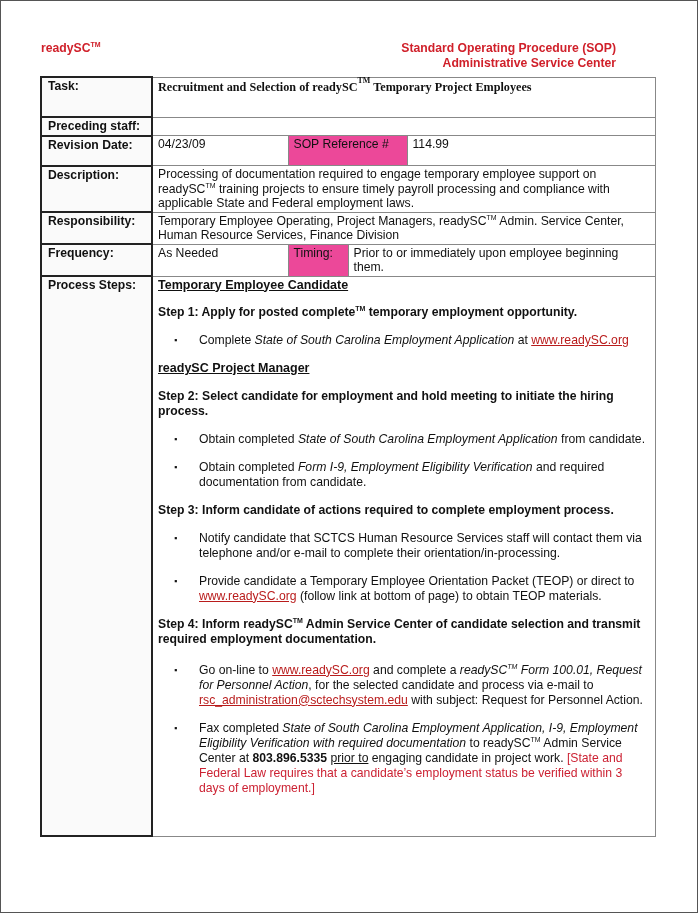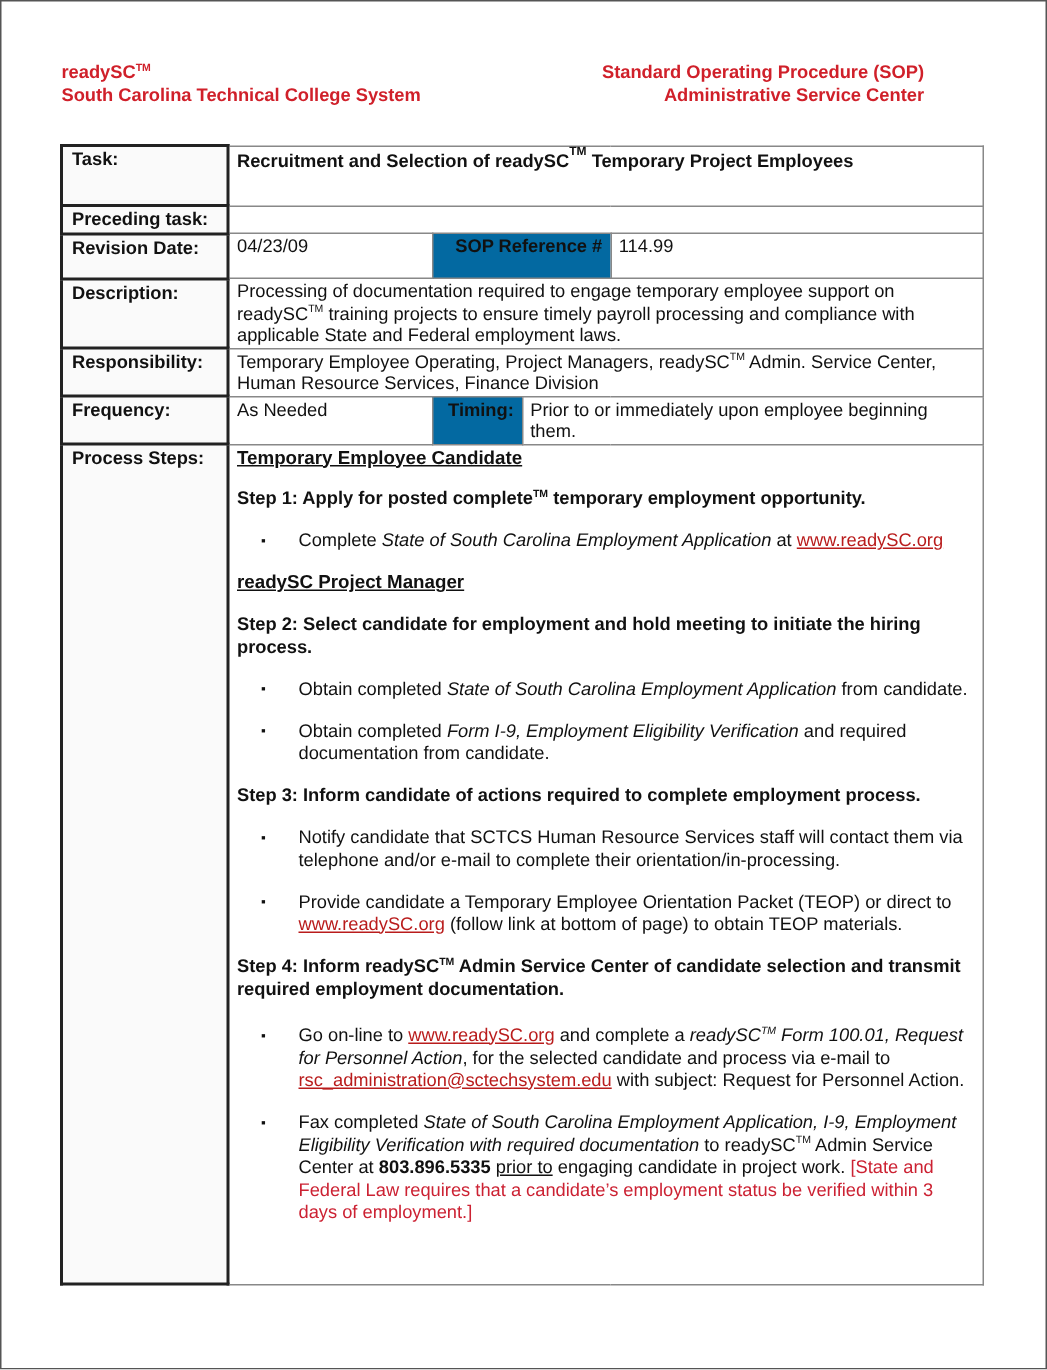--- a/index.html
+++ b/index.html
@@ -5,25 +5,25 @@
   html, body { margin:0; padding:0; background:#fff; }
   body { width:698px; height:913px; position:relative; overflow:hidden;
          font-family:"Liberation Sans", sans-serif; color:#111; }
   .page-frame { position:absolute; left:0; top:0; width:696px; height:911px;
                 border:1px solid #555; }
   .hdr { position:absolute; top:41px; color:#d0202a; font-weight:bold; font-size:12.2px; line-height:15px; }
   .hdr-left { left:41px; }
   .hdr-right { right:82px; text-align:right; }
   sup.tm { font-size:7px; vertical-align:5px; line-height:0; }
 
-  .sop { position:absolute; left:40px; top:96px; width:614px; border-collapse:collapse; table-layout:fixed; }
+  .sop { position:absolute; left:40px; top:76px; width:614px; border-collapse:collapse; table-layout:fixed; }
   .sop td { border:1px solid #888; vertical-align:top; padding:1px 5px 1px 5px; font-size:12.2px; line-height:14.5px; }
   .sop td.lbl { border:2px solid #222; background:#fafafa; font-weight:bold; font-size:12.2px; padding:1px 6px; }
-  .sop td.sublbl { font-weight:bold; background:#0369a1;text-align:right; }
-  .title { font-size:15.5px; font-weight:bold; line-height:19px; padding-top:2px !important; }
+  .sop td.sublbl { font-weight:normal; background:#ec4899; }
+  .title { font-size:15.5px; font-weight:bold; line-height:19px; padding-top:2px !important;font-family:Liberation Serif, serif; }
   .title sup.tm { font-size:8px; vertical-align:8px; }
   .emptyrow td { height:13px; }
 
   .proc p { margin:0; }
   .sec-head { font-weight:bold; text-decoration:underline; font-size:12.5px; margin:2px 0 0 0; }
   .step { font-weight:bold; font-size:12.2px; line-height:15px; }
   .bul { position:relative; padding-left:41px; padding-right:4px; line-height:15px; }
   .bul::before { content:"▪"; position:absolute; left:16px; top:0; font-size:9px; }
   a.lnk { color:#b91c1c; text-decoration:underline; }
   .red { color:#cc2233; }
@@ -31,42 +31,41 @@
   .gap-s { height:13px; }
   .gap-m { height:16px; }
 </style>
 </head>
 <body>
 
 <div class="page-frame"></div>
 
 <div class="hdr hdr-left">
   <div><span>readySC</span><sup class="tm">TM</sup></div>
-  <div>South Carolina Technical College System</div>
 </div>
 <div class="hdr hdr-right">
   <div>Standard Operating Procedure (SOP)</div>
   <div>Administrative Service Center</div>
 </div>
 
 <table class="sop">
   <colgroup>
       <col style="width:111px">
       <col style="width:136px">
       <col style="width:60px">
       <col style="width:59px">
       <col style="width:248px">
     </colgroup>
   <tbody>
       <tr>
     <td class="lbl" style="height:36px">Task:</td>
     <td class="title" colspan="4"><span>Recruitment and Selection of readySC</span><sup class="tm">TM</sup><span> Temporary Project Employees</span></td>
   </tr>
   <tr class="emptyrow">
-    <td class="lbl">Preceding task:</td>
+    <td class="lbl">Preceding staff:</td>
     <td colspan="4"></td>
   </tr>
   <tr>
     <td class="lbl" style="height:26px">Revision Date:</td>
     <td>04/23/09</td>
     <td class="sublbl" colspan="2">SOP Reference #</td>
     <td>114.99</td>
   </tr>
   <tr>
     <td class="lbl">Description:</td>

